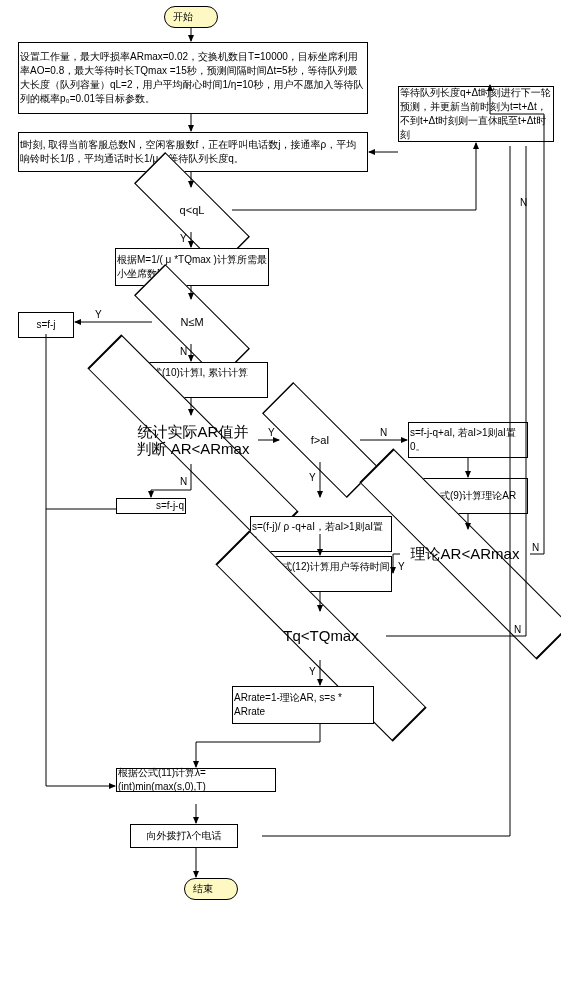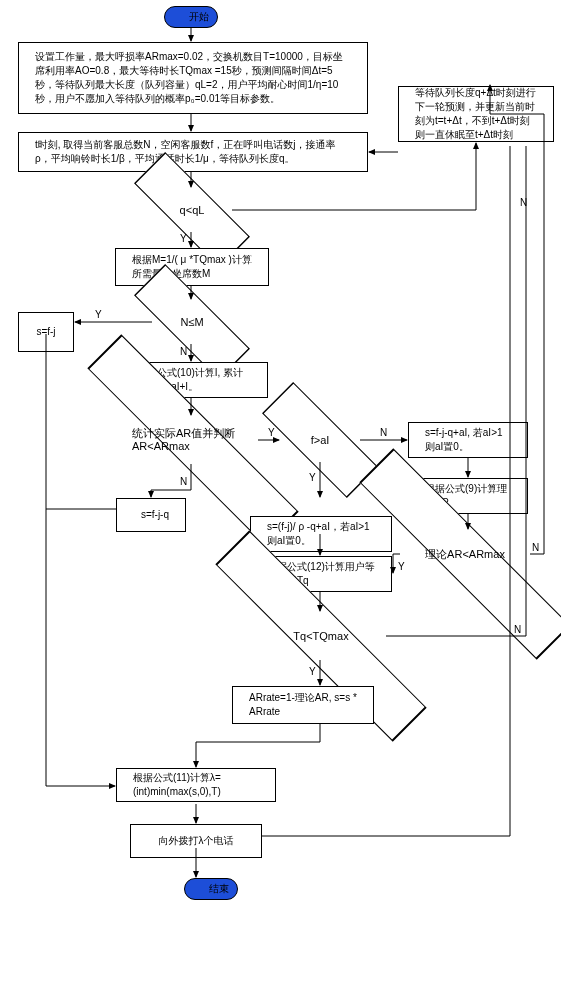--- a/index.html
+++ b/index.html
@@ -1,24 +1,24 @@
 <!DOCTYPE html>
 <html><head>
 <meta charset="utf-8">
 <style>
 body{margin:0;font-family:"Microsoft YaHei",SimSun,sans-serif;font-size:10px;background:#fff;width:561px;height:1000px;position:relative}
 .node{position:absolute;box-sizing:border-box}
-.rounded{border:1px solid #000;border-radius:12px;display:flex;align-items:center;justify-content:flex-end;background:#1d4ed8;padding:10px 8px}
-.rect{border:1px solid #000;background:#fff;padding:16px;display:flex;align-items:center;line-height:1.4}
+.rounded{border:1px solid #000;border-radius:12px;display:flex;align-items:center;justify-content:flex-start;background:#fef9c3;padding:10px 8px}
+.rect{border:1px solid #000;background:#fff;padding:1px;display:flex;align-items:center;line-height:1.4}
 .diamond{width:80px;height:44px}
 .diamond .d{position:absolute;inset:0;border:1px solid #000;transform:rotate(45deg) scaleX(1.5);background:#fff}
 .diamond .t{position:absolute;inset:0;display:flex;align-items:center;justify-content:center;text-align:center;font-size:11px;padding:0 6px;line-height:1.15}
 .diamondW{width:130px;height:48px}
 .diamondW .d{transform:rotate(45deg) scaleX(1.93);border:1px solid #000;position:absolute;inset:0;background:#fff}
-.diamondW .t{position:absolute;inset:0;display:flex;align-items:center;justify-content:center;font-size:11px;padding:0 4px;line-height:1.15}
+.diamondW .t{position:absolute;inset:0;display:flex;align-items:center;justify-content:center;text-align:center;font-size:15px;padding:0 4px;line-height:1.15}
 .lbl{position:absolute;font-size:10px}
 svg{position:absolute;left:0;top:0;pointer-events:none}
 .arrow{stroke:#000;stroke-width:1;fill:none}
 .ah{fill:#000}
 </style>
 </head>
 <body>
 
 <div class="node rounded" style="left:164px;top:6px;width:54px;height:22px">
   <span>开始</span>
@@ -43,21 +43,21 @@
 
 <div class="node rect" style="left:115px;top:248px;width:154px;height:38px">
   <span>根据M=1/( μ *TQmax )计算所需最小坐席数M</span>
 </div>
 
 <div class="node diamond" style="left:152px;top:300px">
   <div class="d"></div>
     <div class="t">N≤M</div>
 </div>
 
-<div class="node rect" style="left:18px;top:312px;width:56px;height:40px;justify-content:center">
+<div class="node rect" style="left:18px;top:312px;width:56px;height:26px;justify-content:center">
   <span>s=f-j</span>
 </div>
 
 <div class="node rect" style="left:120px;top:362px;width:148px;height:36px">
   <span>根据公式(10)计算I, 累计计算aI=aI+I。</span>
 </div>
 
 <div class="node diamondW" style="left:128px;top:416px">
   <div class="d"></div>
     <div class="t">统计实际AR值并判断    AR&lt;ARmax</div>
@@ -99,21 +99,21 @@
 </div>
 
 <div class="node rect" style="left:232px;top:686px;width:142px;height:38px">
   <span>ARrate=1-理论AR, s=s * ARrate</span>
 </div>
 
 <div class="node rect" style="left:116px;top:768px;width:160px;height:24px">
   <span>根据公式(11)计算λ= (int)min(max(s,0),T)</span>
 </div>
 
-<div class="node rect" style="left:130px;top:824px;width:132px;height:24px;justify-content:center">
+<div class="node rect" style="left:130px;top:824px;width:108px;height:24px;justify-content:center">
   <span>向外拨打λ个电话</span>
 </div>
 
 <div class="node rounded" style="left:184px;top:878px;width:54px;height:22px">
   <span>结束</span>
 </div>
 
 <span class="lbl" style="left:180px;top:233px">Y</span>
 <span class="lbl" style="left:520px;top:197px">N</span>
 <span class="lbl" style="left:95px;top:309px">Y</span>

